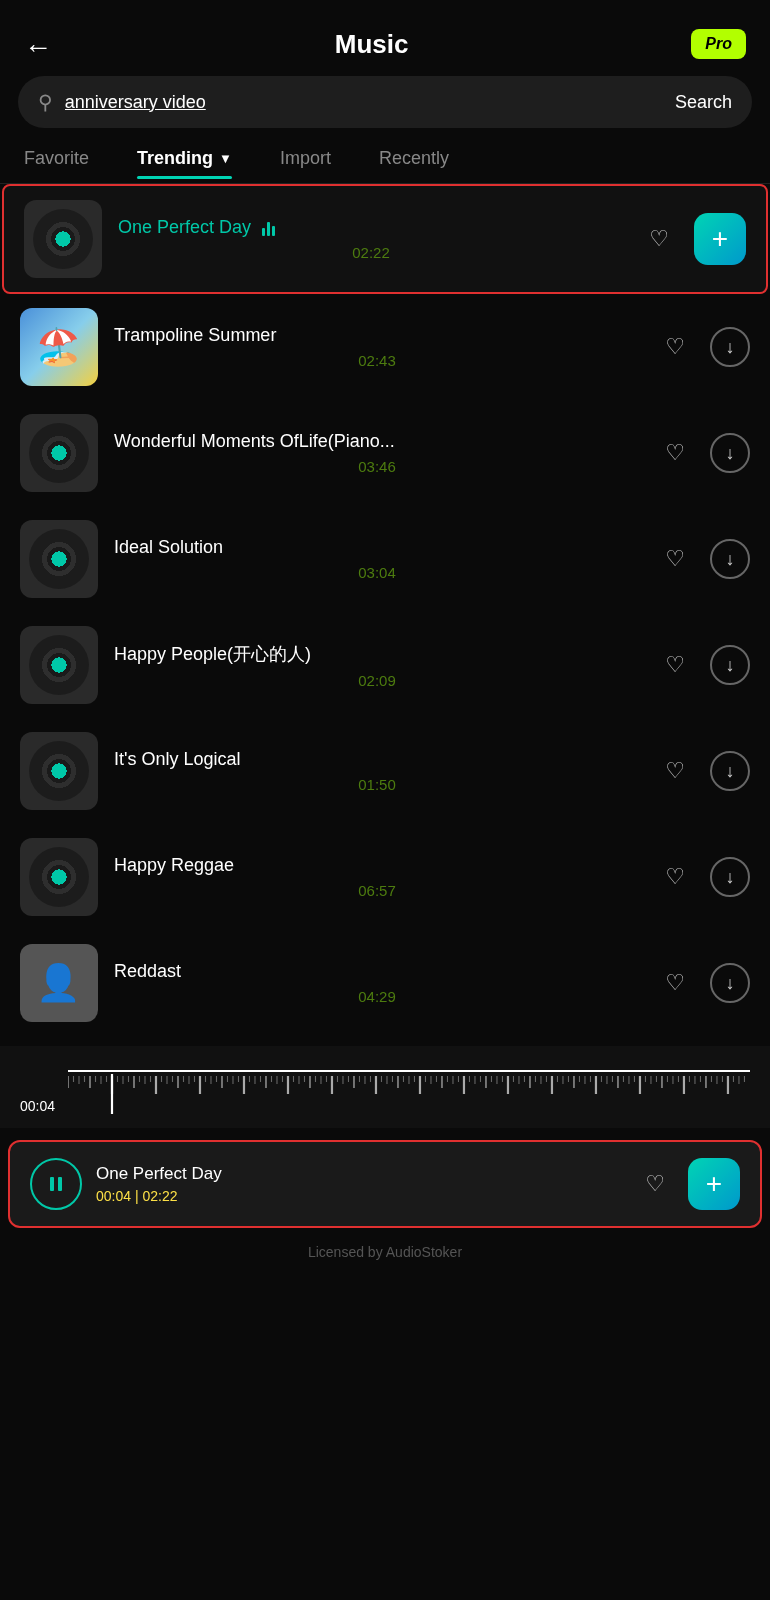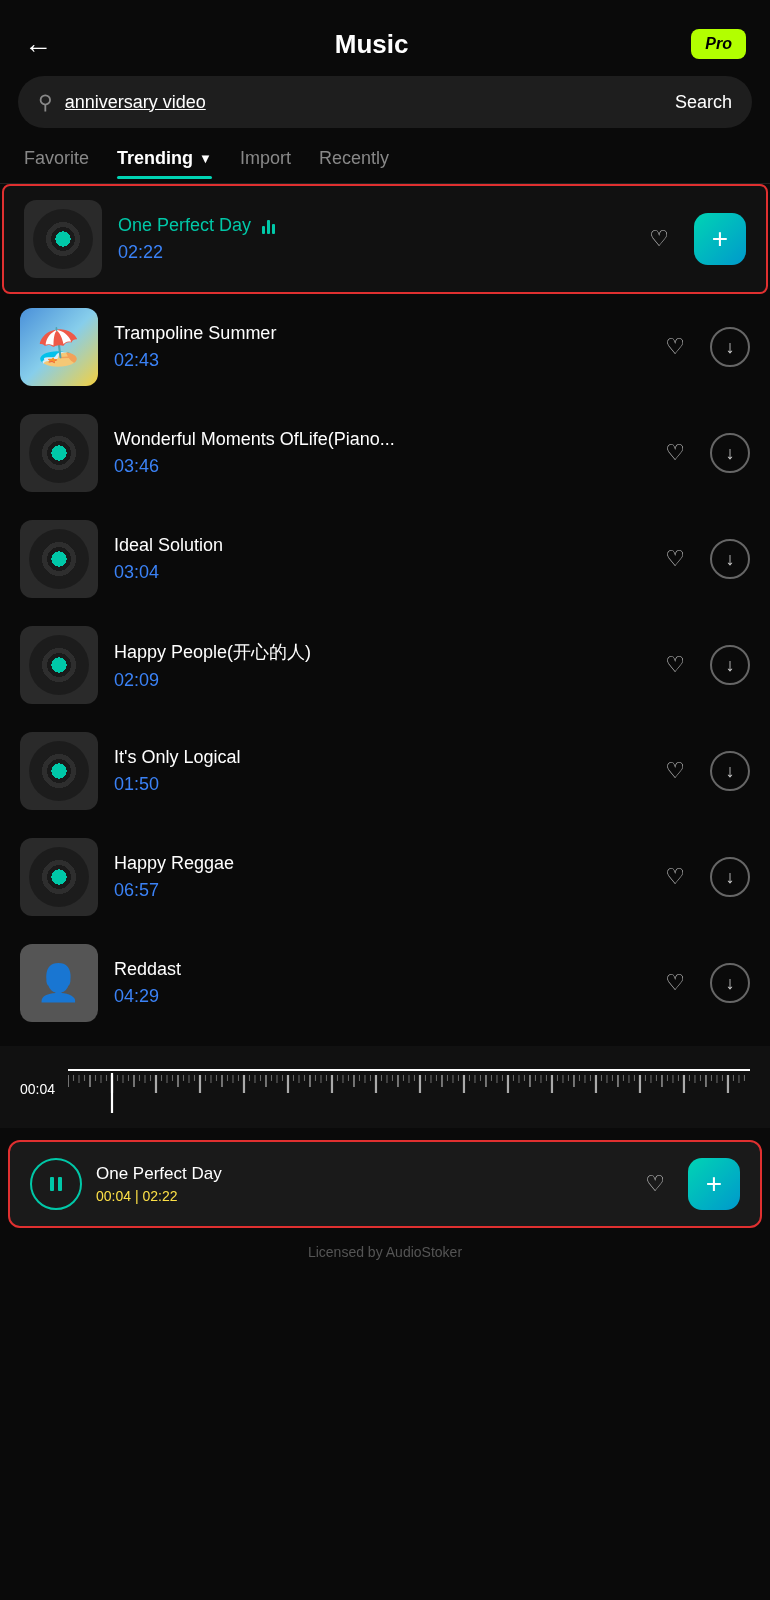--- a/index.html
+++ b/index.html
@@ -69,21 +69,21 @@
       cursor: pointer;
       background: none;
       border: none;
     }
 
     
     .tabs {
       display: flex;
       align-items: flex-start;
       padding: 0 24px;
-      gap: 28px;
+      gap: 48px;
       margin-bottom: 4px;
     }
     .tab {
       font-size: 18px;
       color: #888;
       cursor: pointer;
       padding-bottom: 10px;
       white-space: nowrap;
     }
     .tab.active {
@@ -198,22 +198,23 @@
       color: #fff;
       white-space: nowrap;
       overflow: hidden;
       text-overflow: ellipsis;
       margin-bottom: 6px;
     }
     .song-title.playing {
       color: #00c8a8;
     }
     .song-duration {
-      font-size: 18px;
-      color: #3b82f6;
+      font-size: 15px;
+      color: #4d7c0f;
+      text-align: center;
     }
     .song-actions {
       display: flex;
       align-items: center;
       gap: 16px;
       flex-shrink: 0;
     }
 
     .heart-btn {
       width: 38px;
@@ -278,21 +279,21 @@
     }
 
     
     .timeline-area {
       background: #111;
       padding: 18px 20px 14px;
       margin-top: 10px;
     }
     .timeline-ruler {
       display: flex;
-      align-items: center;
+      align-items: flex-end;
       gap: 3px;
       margin-bottom: 0;
       position: relative;
       height: 50px;
     }
     .timeline-timestamp {
       font-size: 14px;
       color: #fff;
       margin-right: 10px;
       white-space: nowrap;

